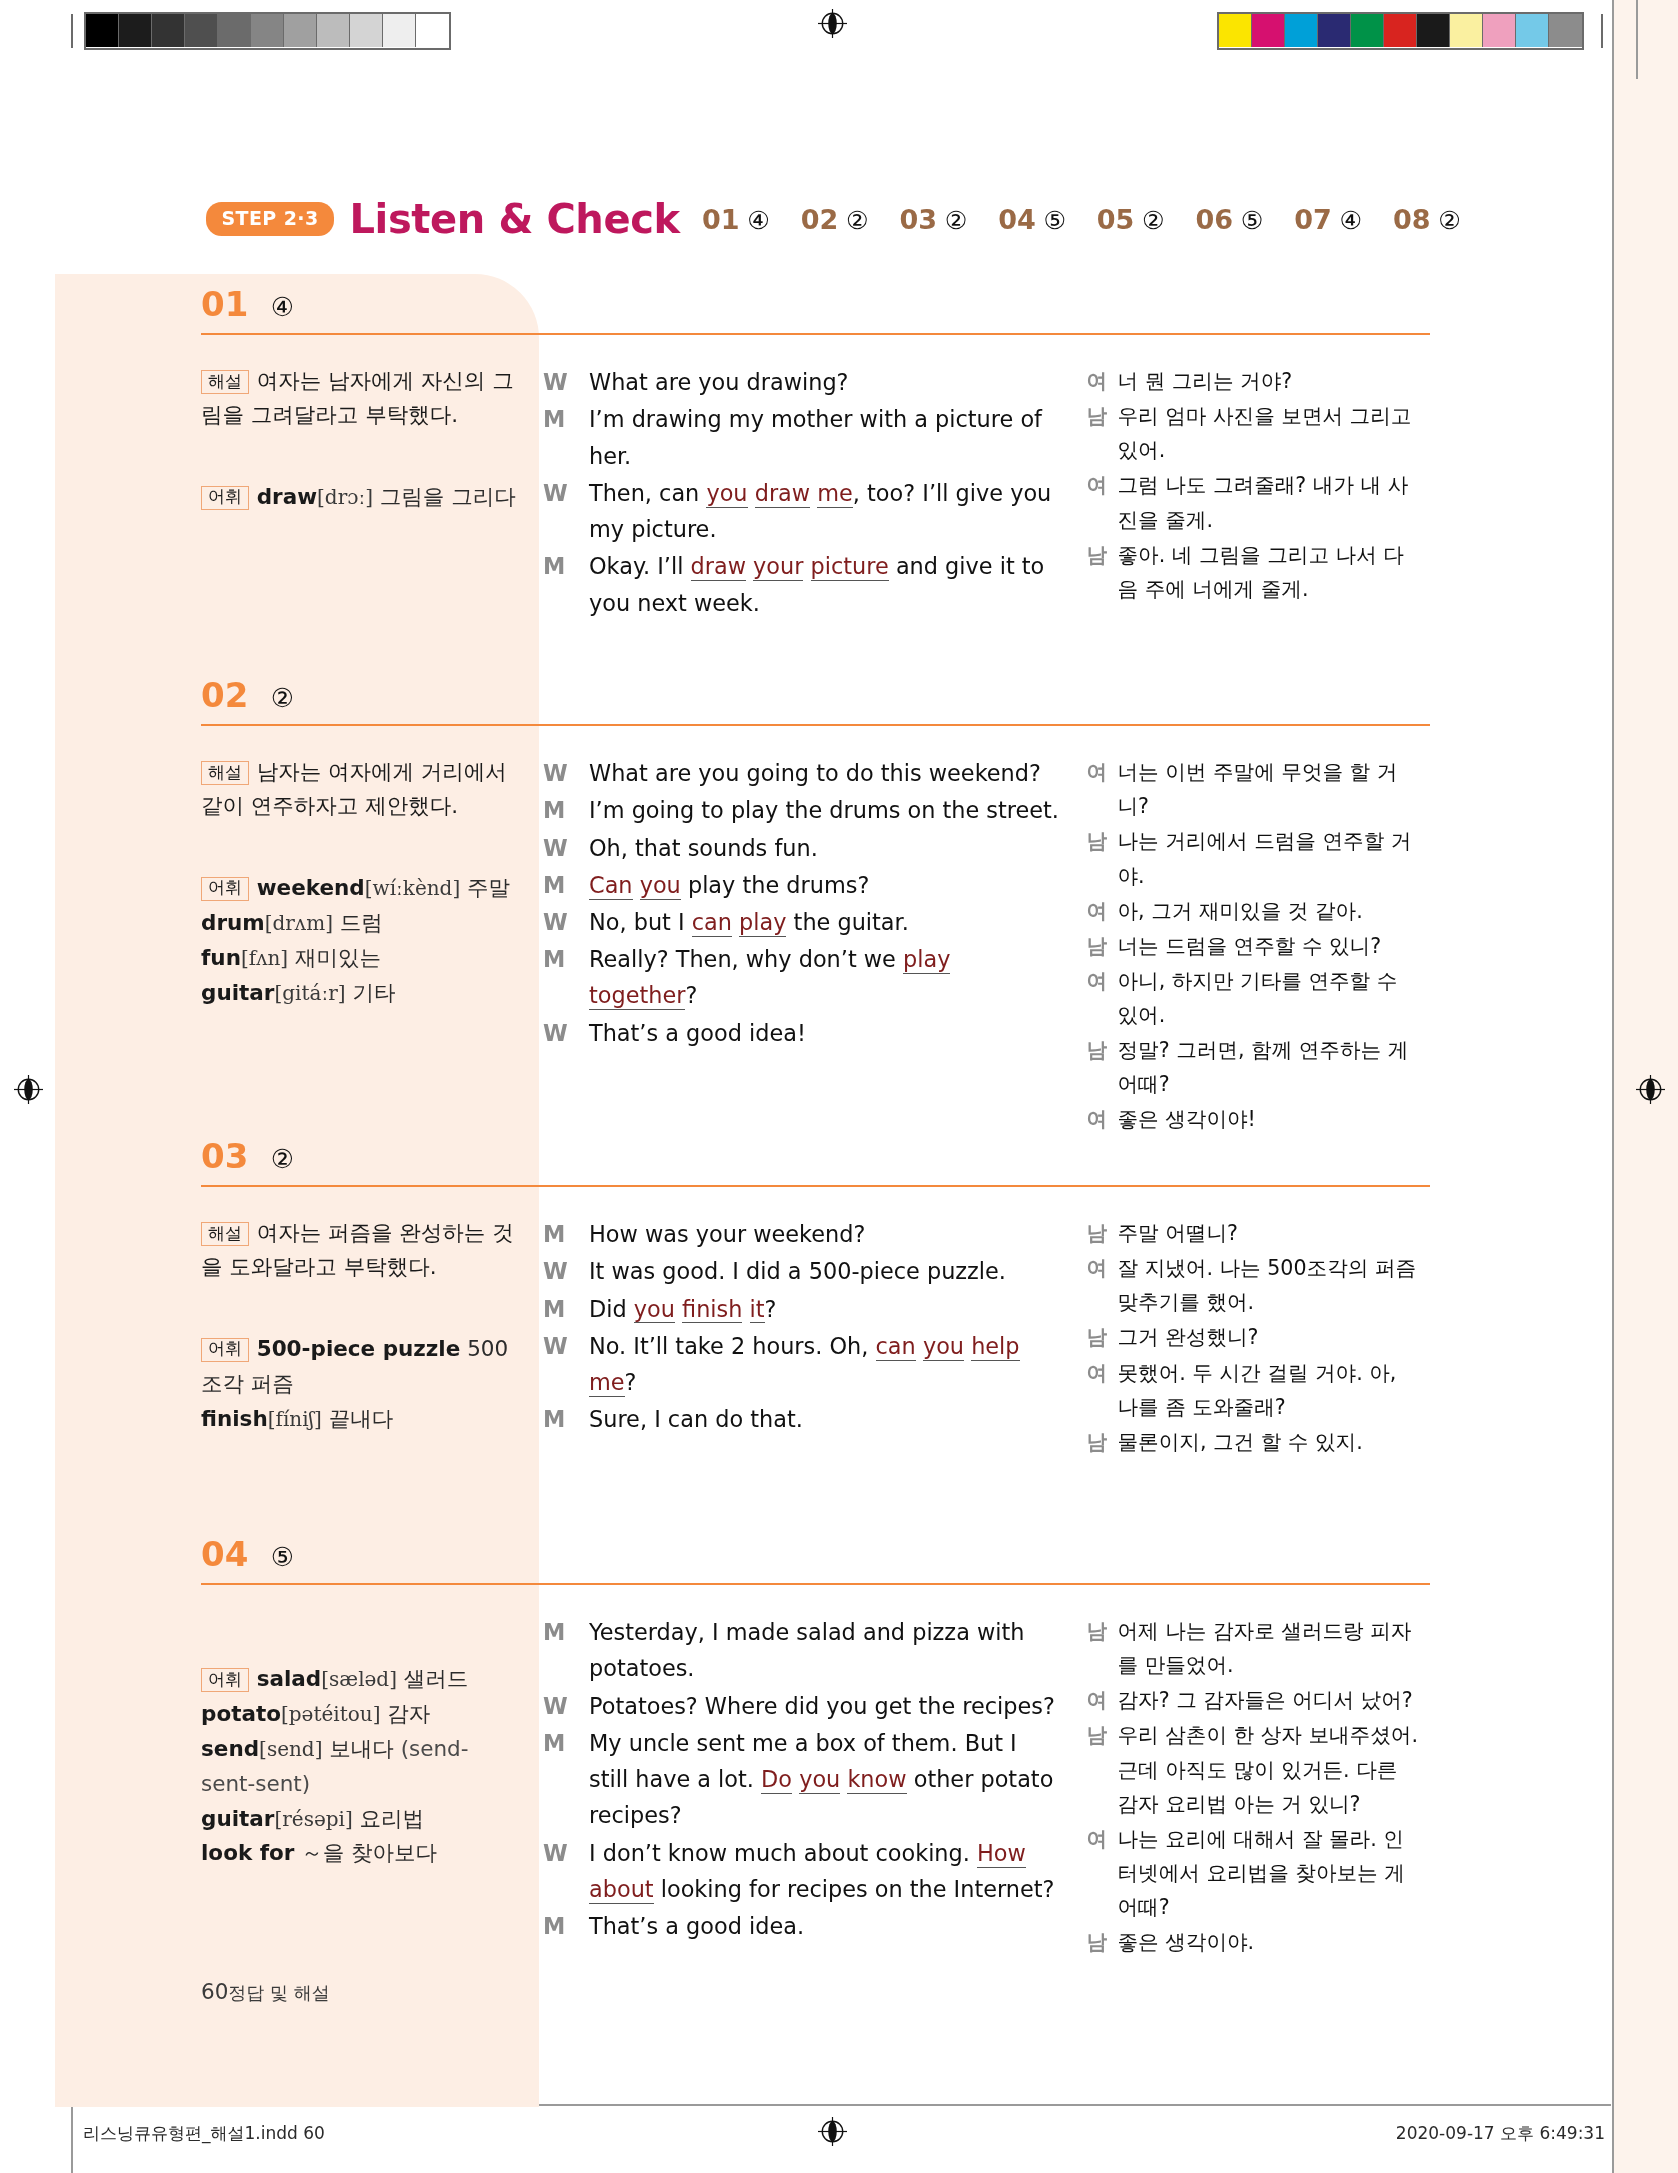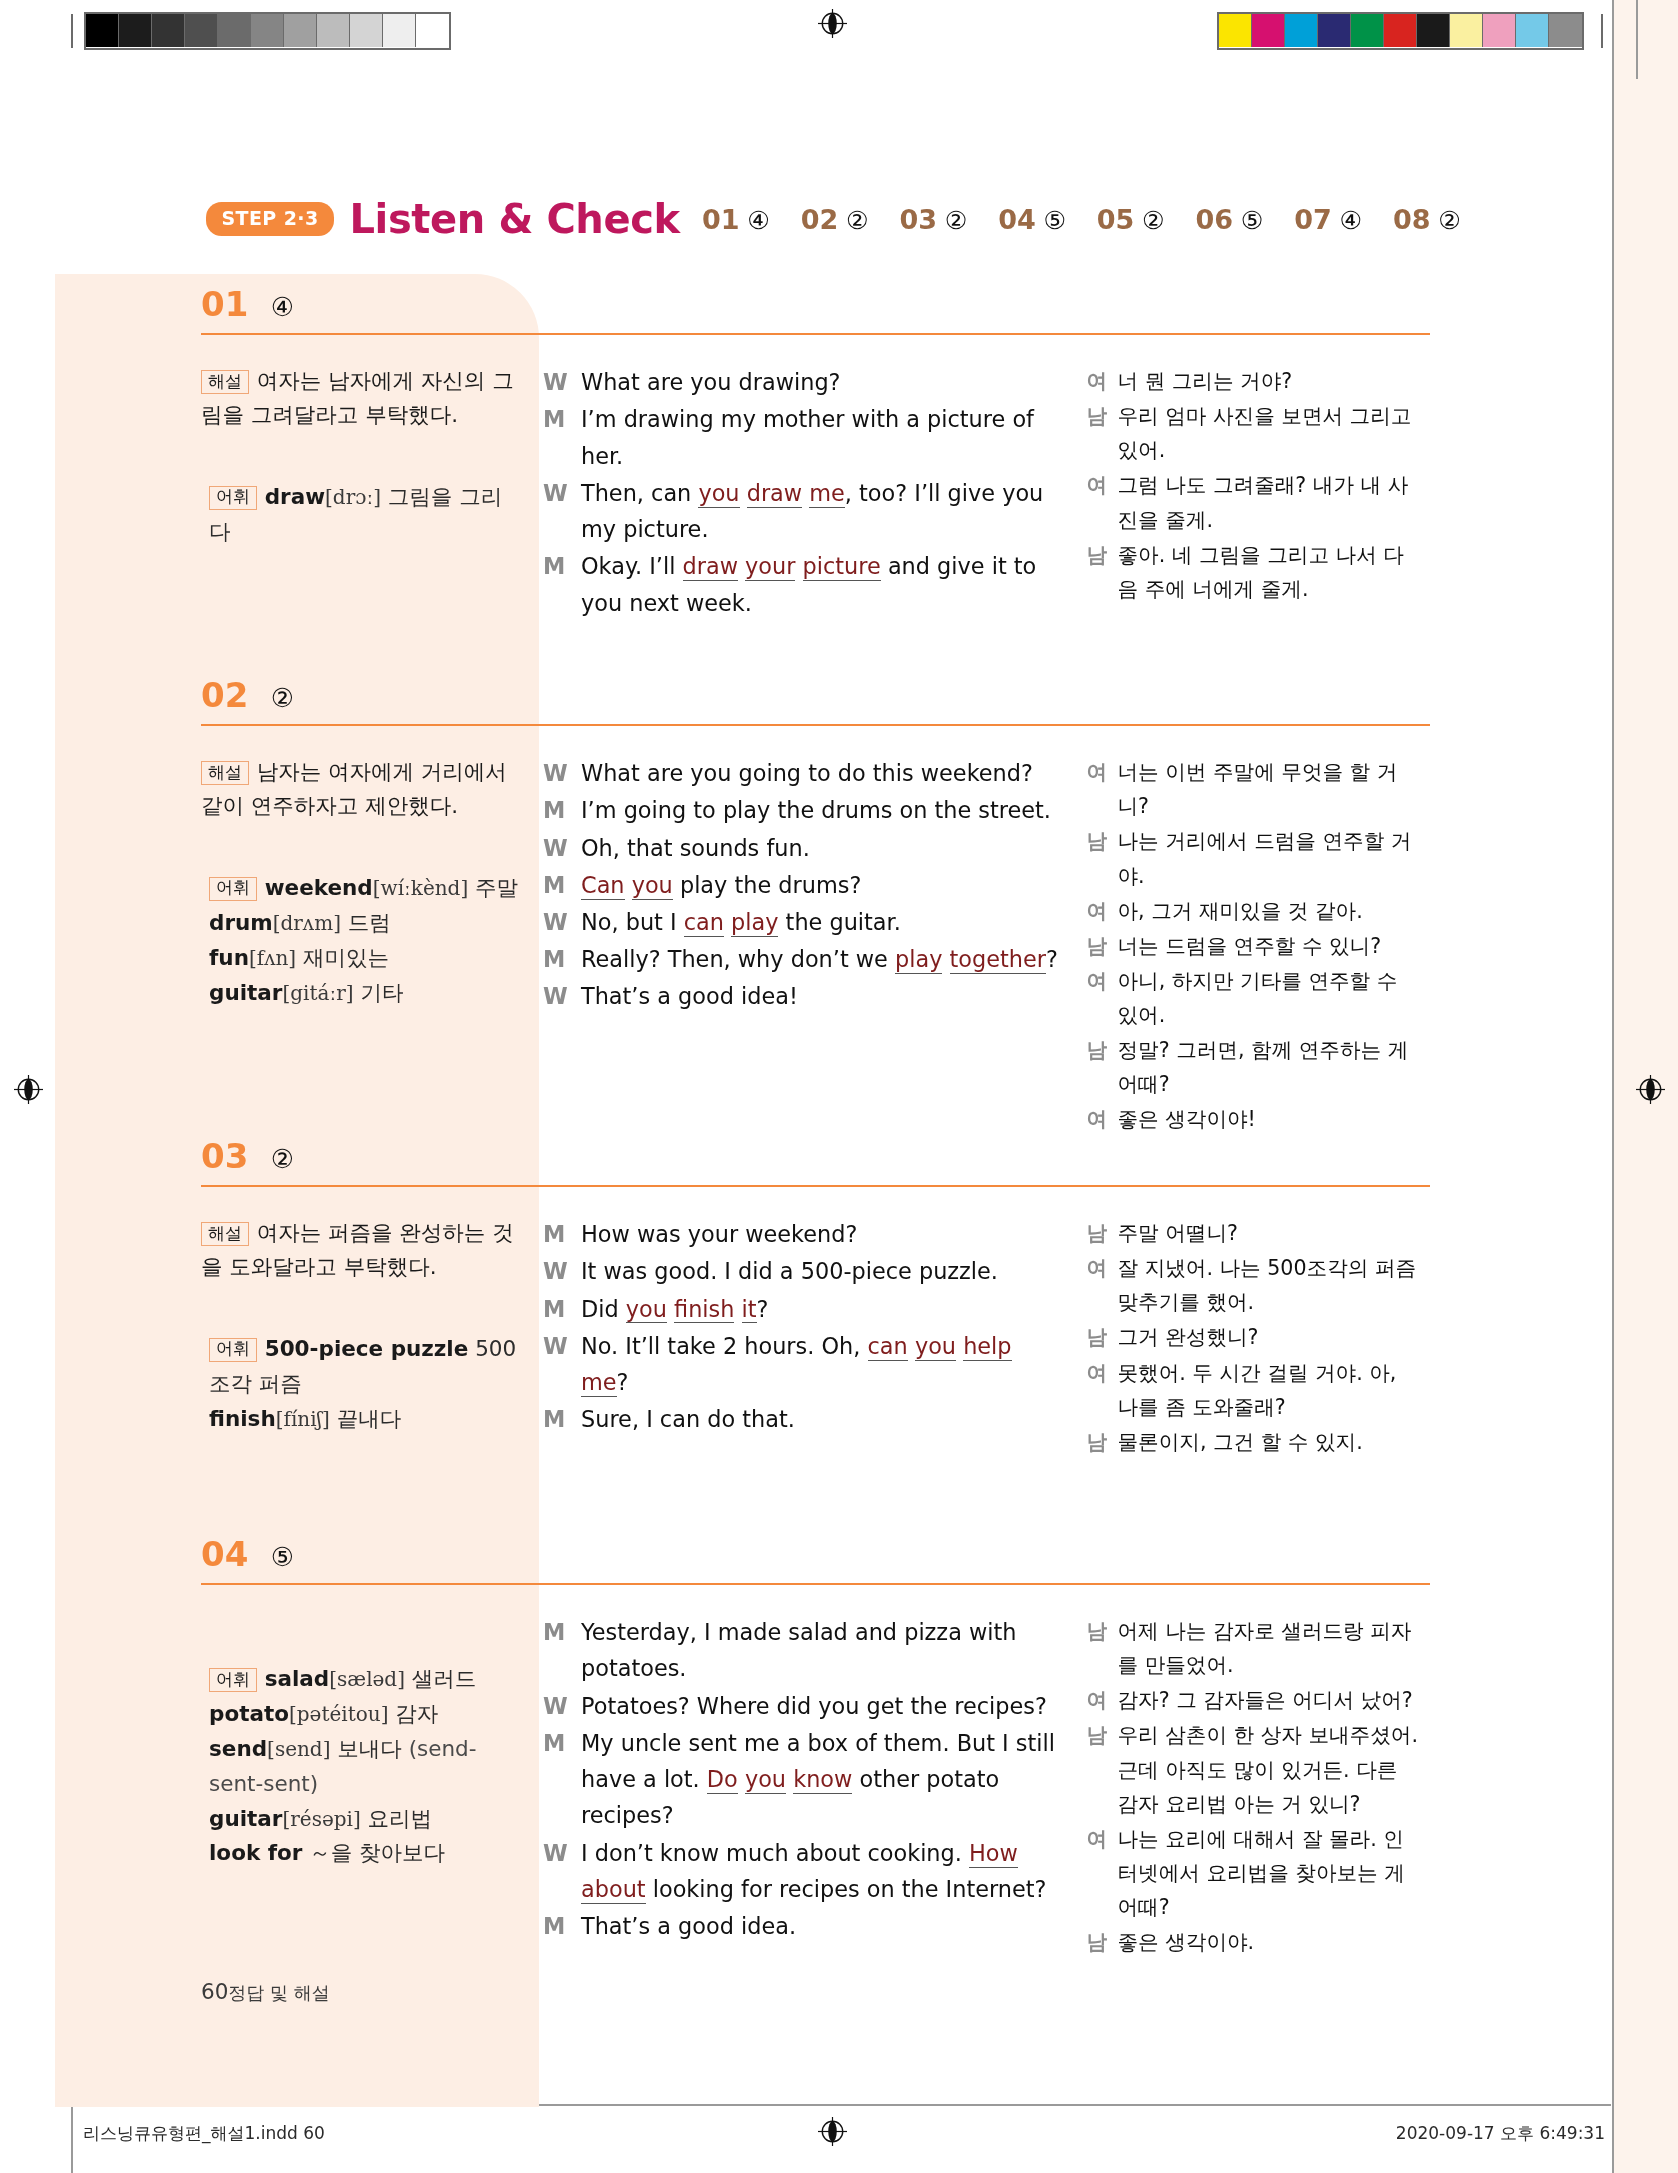--- a/index.html
+++ b/index.html
@@ -174,21 +174,21 @@
     vertical-align: 1.7px;
     margin-right: 7.7px;
     font-family: "DejaVu Sans", sans-serif;
   }
   .note-body {
     font-size: 21.5px;
     line-height: 1.58;
     color: #1a1a1a;
     font-family: "DejaVu Sans", sans-serif;
   }
-  .vocab-group { margin-top: 48px; margin-left: 8px; }
+  .vocab-group { margin-top: 48px; }
   .vocab-line {
     font-size: 21.5px;
     line-height: 1.62;
     color: #1a1a1a;
     font-family: "DejaVu Sans", sans-serif;
   }
   .v-word { font-weight: 700; }
   .v-ipa  { color: #3a3a3a; font-family: "DejaVu Serif", serif; font-size: 20px; }
   .v-mean { color: #2b2b2b; }
   .v-extra { color: #4a4a4a; }
@@ -201,21 +201,21 @@
     color: #111111;
     margin-bottom: 0.9px;
     font-family: "DejaVu Sans", sans-serif;
   }
   .dlg-spk {
     width: 38px;
     flex: 0 0 38px;
     font-weight: 700;
     color: #8c8c8c;
   }
-  .dlg-txt { flex: 1; }
+  .dlg-txt { flex: 1; margin-left: 8px; }
   .hl {
     color: #7f1d1d;
     border-bottom: 1.7px solid #555555;
     padding-bottom: 0.9px;
   }
 
   
   .tr-line {
     display: flex;
     font-size: 20.6px;

